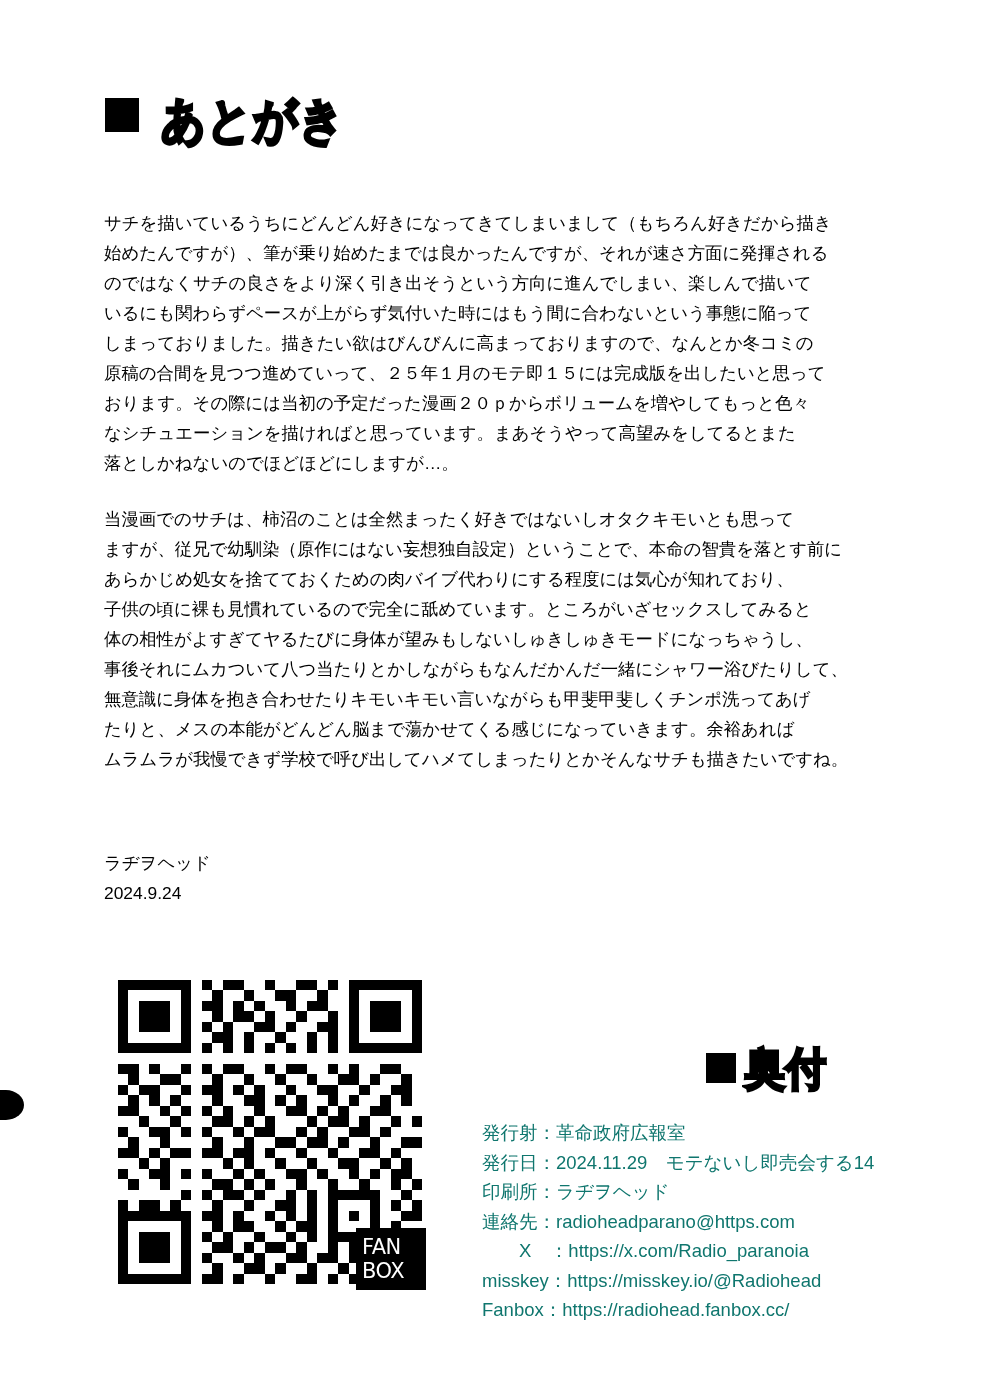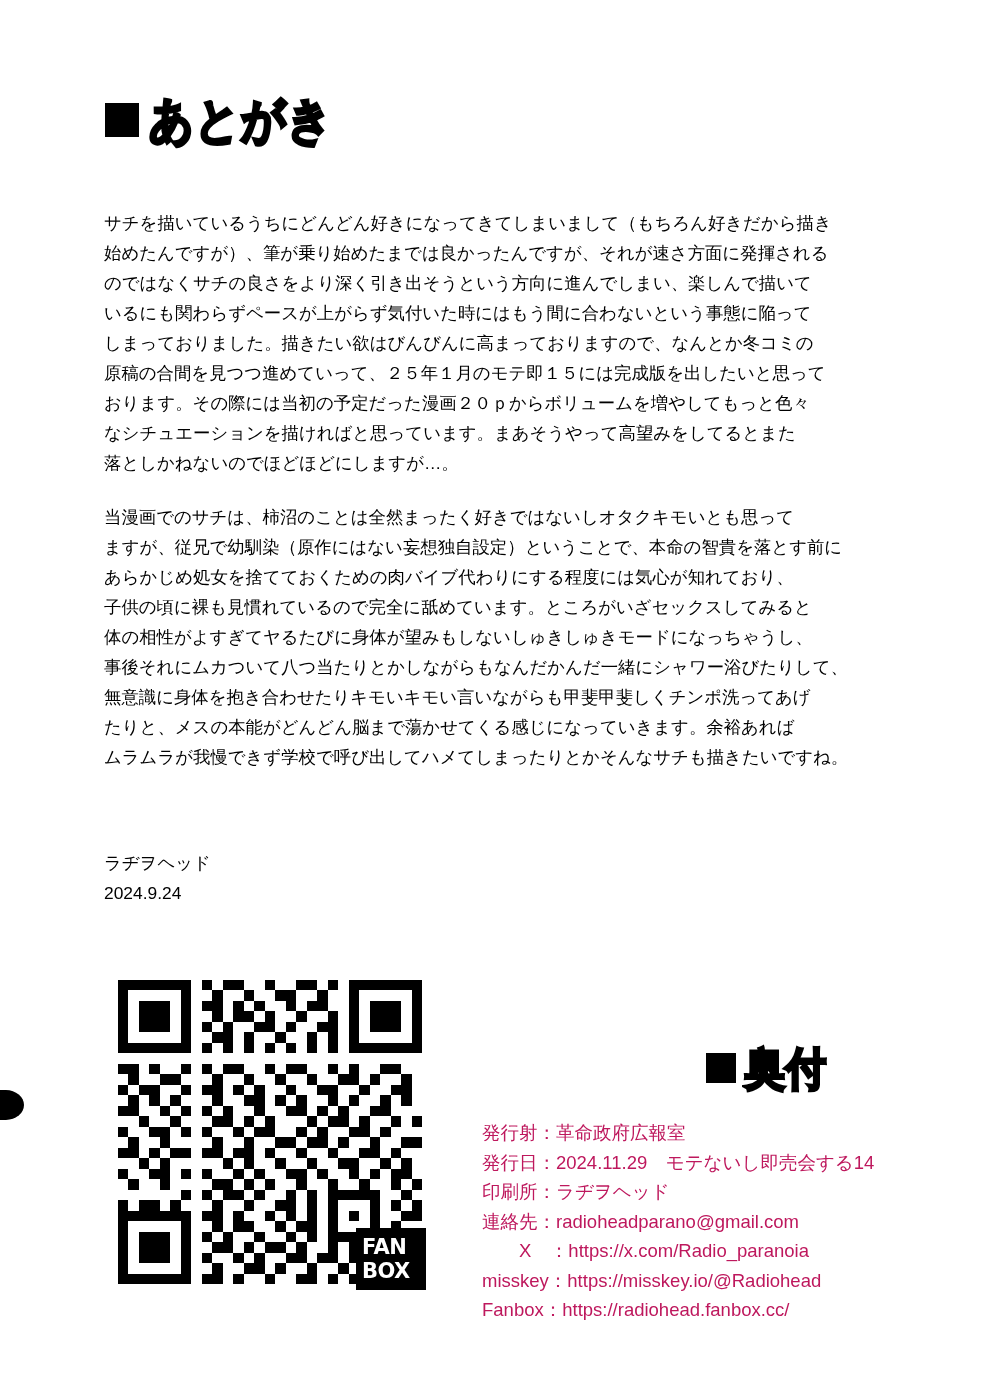--- a/index.html
+++ b/index.html
@@ -17,22 +17,22 @@
     background: #ffffff;
     overflow: hidden;
   }
 
   
   .heading {
     position: absolute;
     left: 105px;
     top: 98px;
     display: flex;
-    align-items: center;
-    gap: 10px;
+    align-items: flex-start;
+    gap: 22px;
   }
   .heading-square {
     width: 34px;
     height: 34px;
     background: #000;
     display: inline-block;
   }
   .heading-text {
     font-family: "DejaVu Sans", sans-serif;
     font-size: 44px;
@@ -55,21 +55,20 @@
     font-size: 17.4px;
     line-height: 30px;
     color: #000;
   }
   .body-text p {
     margin: 0 0 26px 0;
     white-space: pre-wrap;
   }
   .body-text p.tight {
     margin-bottom: 3px;
-    font-family: Liberation Mono, monospace;
   }
   .sign {
     position: absolute;
     left: 104px;
     top: 848px;
     font-size: 17.4px;
     line-height: 30px;
     color: #000000;
   }
 
@@ -84,21 +83,21 @@
   .qr-wrap svg { display: block; }
   .fanbox-badge {
     position: absolute;
     right: -4px;
     bottom: -6px;
     width: 70px;
     height: 62px;
     background: #000;
     color: #fff;
     font-family: "DejaVu Sans", sans-serif;
-    font-weight: bold;
+    font-weight: normal;
     font-size: 21px;
     line-height: 24px;
     display: flex;
     flex-direction: column;
     align-items: flex-start;
     justify-content: center;
     padding-left: 6px;
     box-sizing: border-box;
     letter-spacing: -0.5px;
   }
@@ -131,21 +130,21 @@
     font-size: 40px;
     -webkit-text-stroke: 3px #000;
   }
   .colophon {
     position: absolute;
     left: 482px;
     top: 1118px;
     width: 470px;
     font-size: 18.5px;
     line-height: 29.5px;
-    color: #be185d;
+    color: #0f766e;
   }
   .colophon .row {
     white-space: pre;
   }
 </style>
 </head>
 <body>
 
 <div class="page">
 
@@ -443,19 +442,19 @@
 
   <div class="colophon-heading">
     <span class="heading-square"></span>
     <span class="heading-text">奥付</span>
   </div>
 
   <div class="colophon">
     <div class="row">発行射：革命政府広報室</div>
     <div class="row">発行日：2024.11.29　モテないし即売会する14</div>
     <div class="row">印刷所：ラヂヲヘッド</div>
-    <div class="row">連絡先：radioheadparano@gmail.com</div>
+    <div class="row">連絡先：radioheadparano@https.com</div>
     <div class="row">　　X　：https://x.com/Radio_paranoia</div>
     <div class="row">misskey：https://misskey.io/@Radiohead</div>
     <div class="row">Fanbox：https://radiohead.fanbox.cc/</div>
   </div>
 
 </div>
 
 </body></html>

